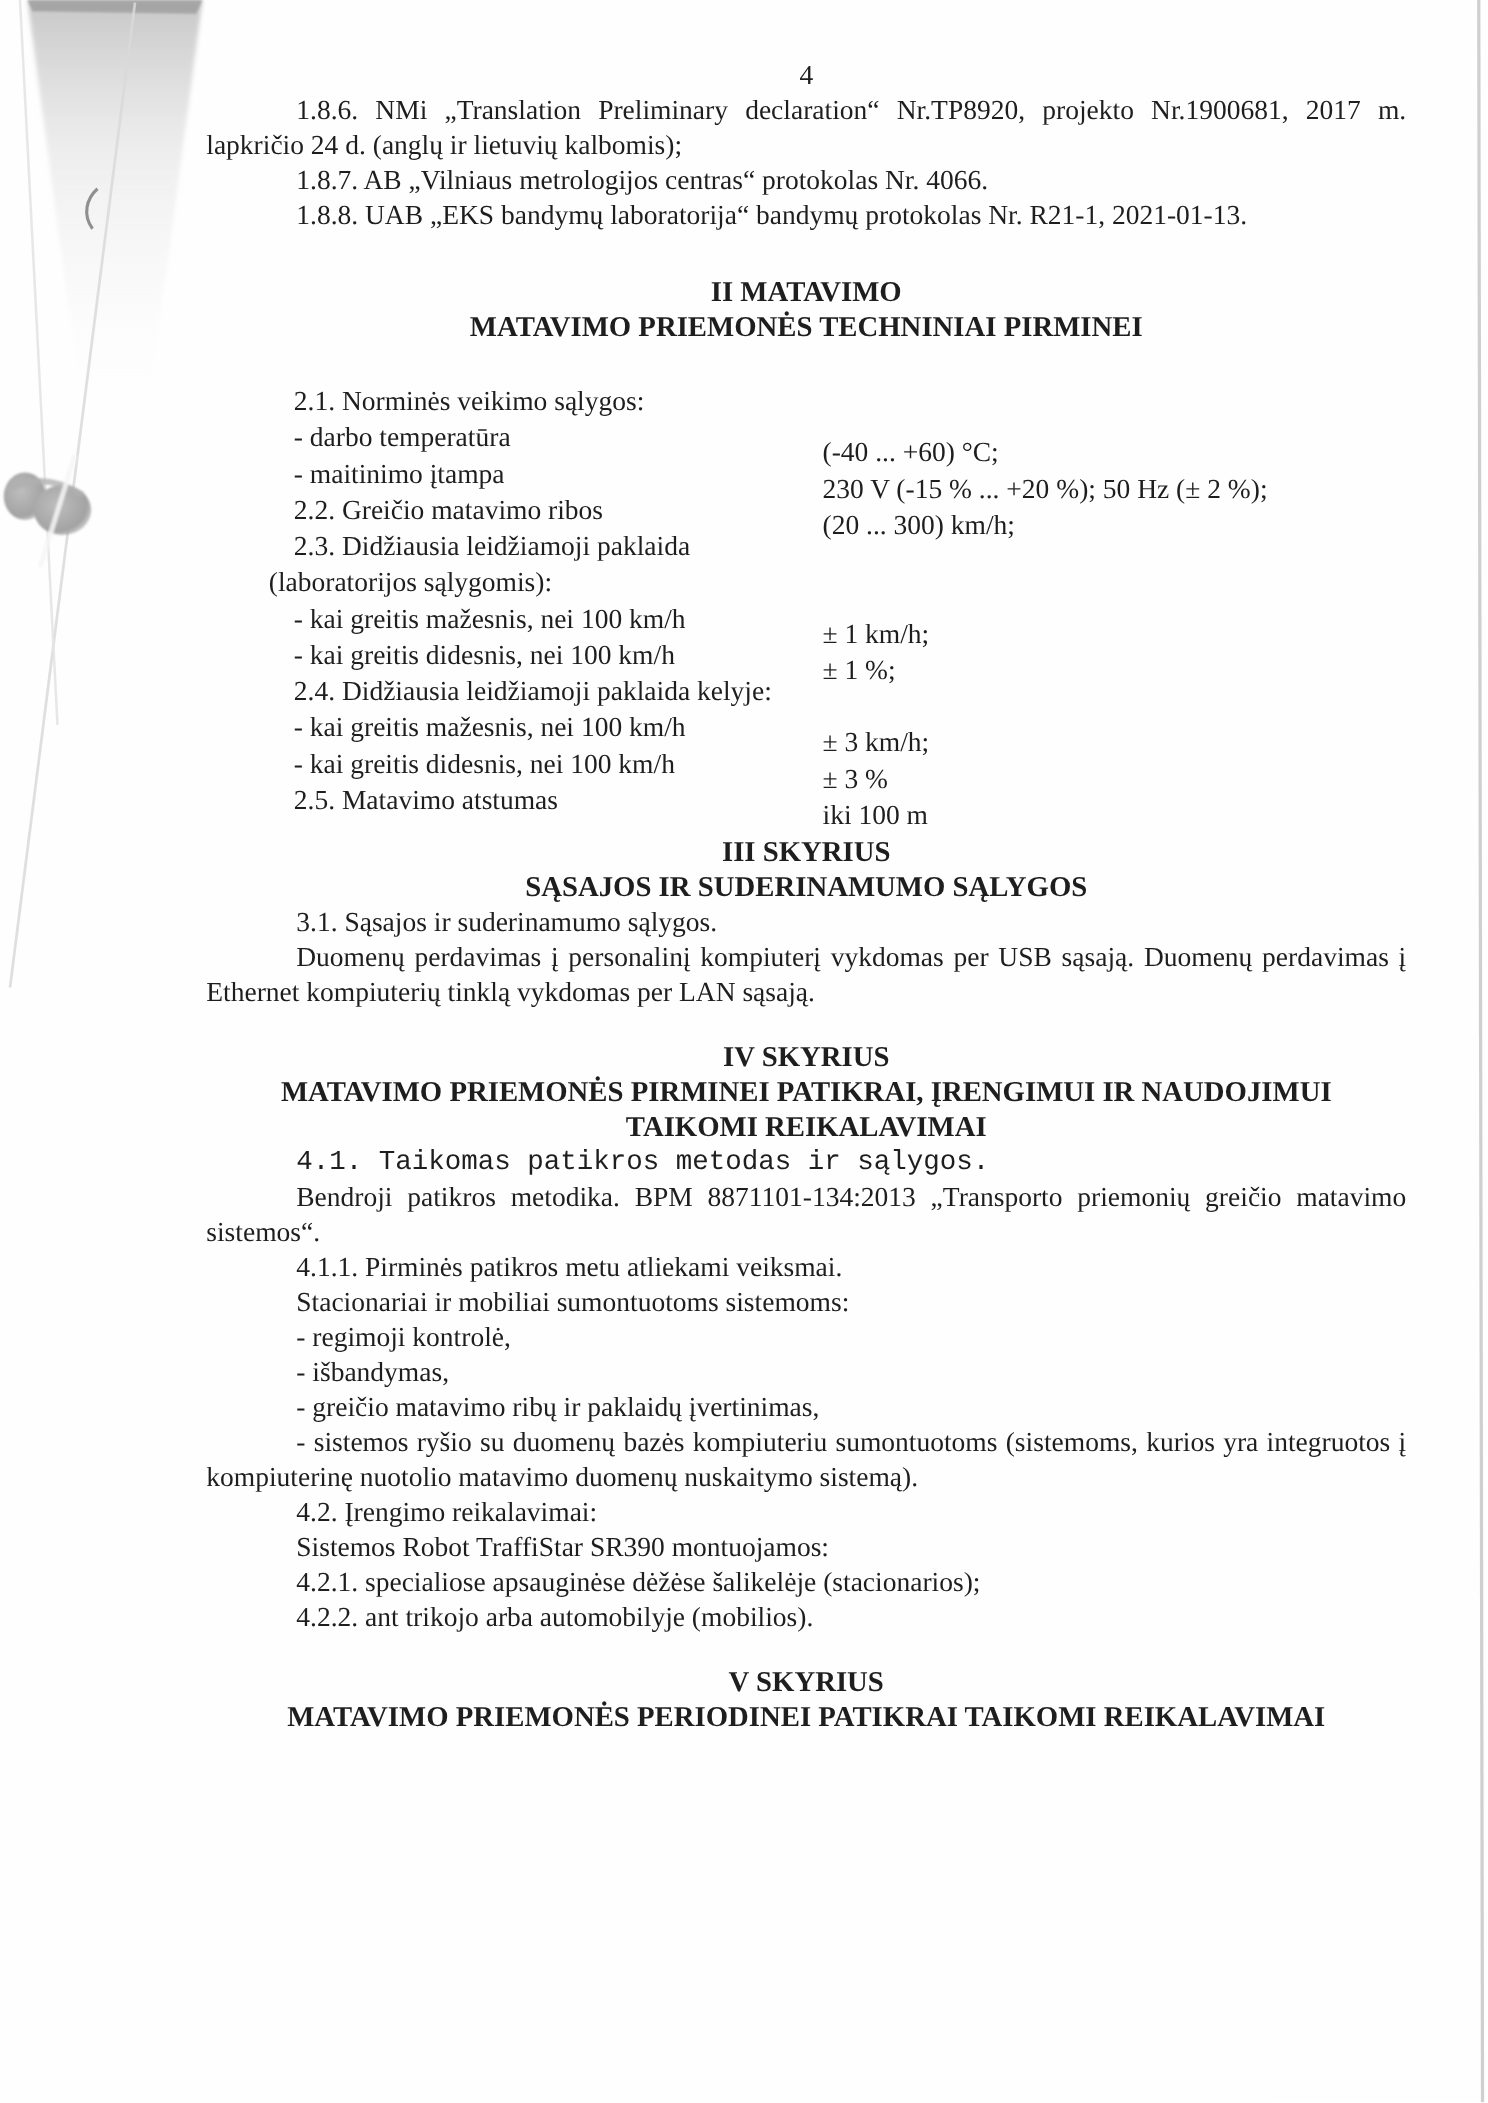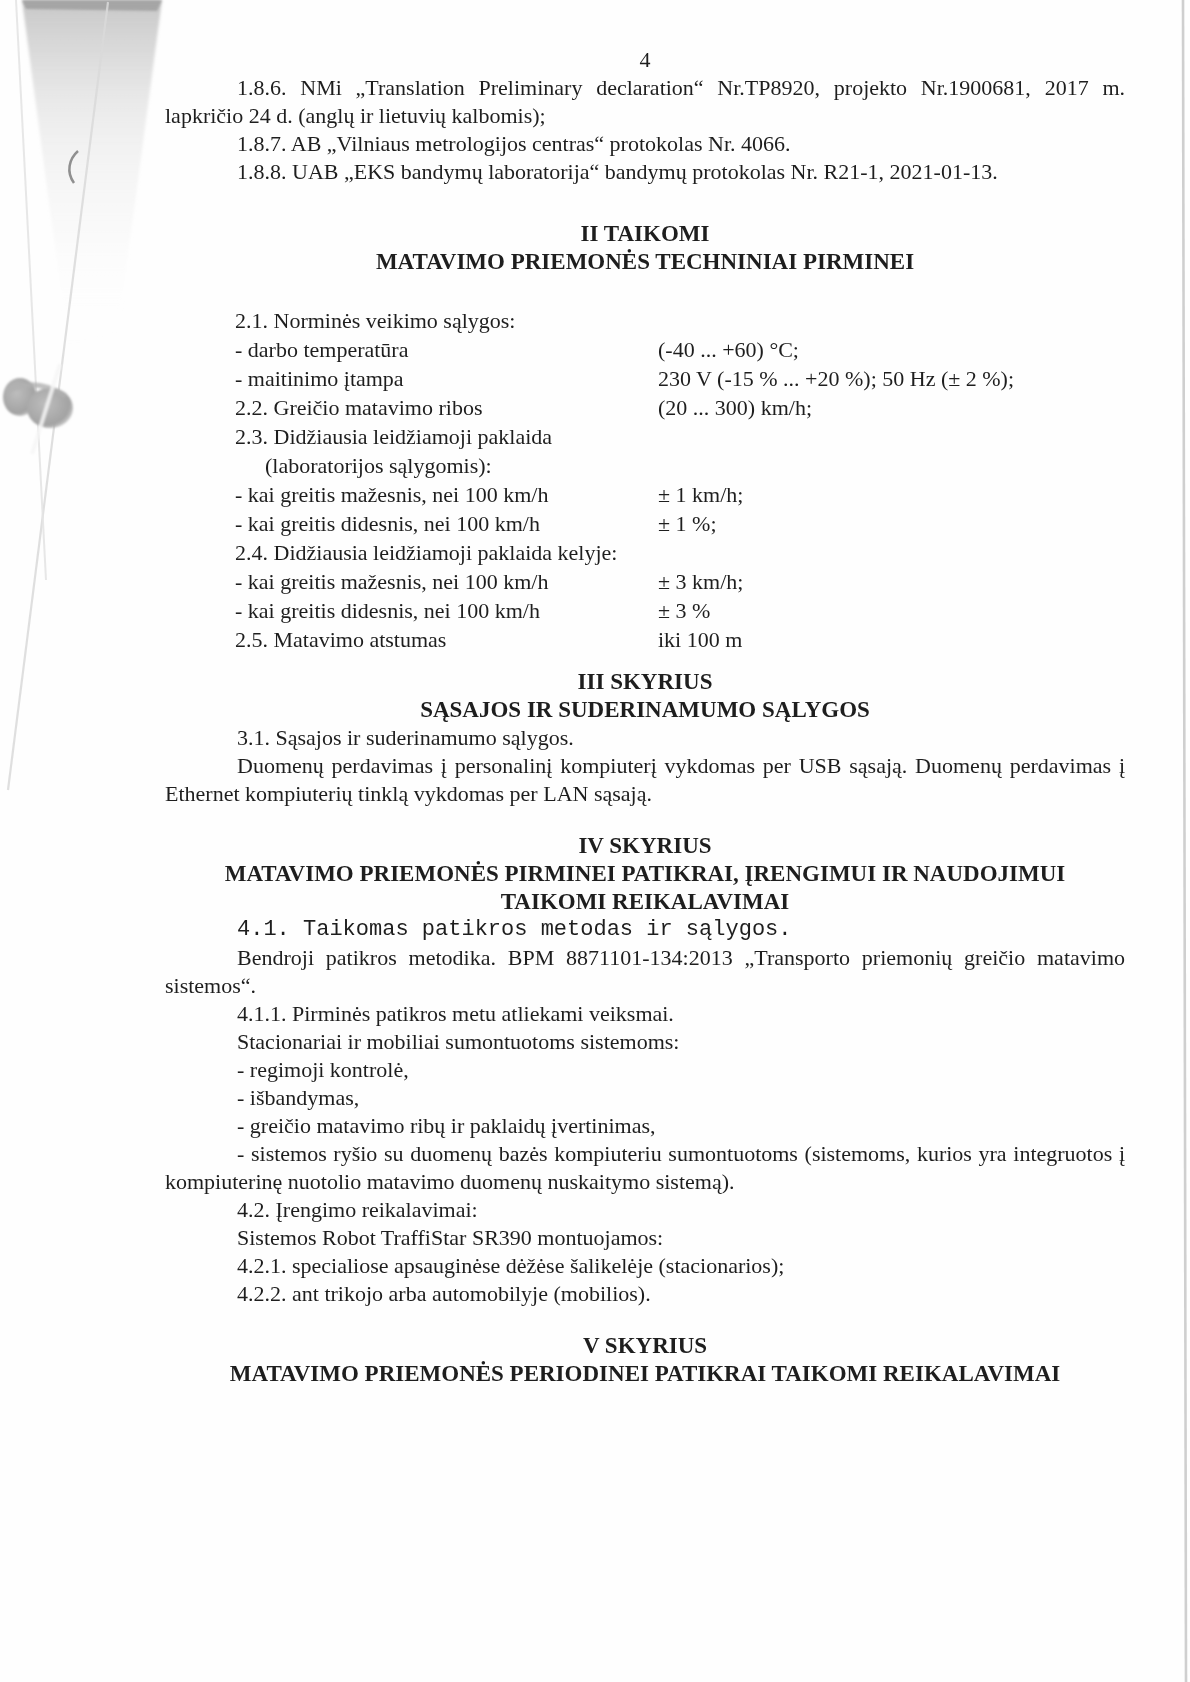--- a/index.html
+++ b/index.html
@@ -32,22 +32,22 @@
     font-weight:bold;
     font-size:23px;
     line-height:28px;
     text-align:center;
   }
   .mt-intro{margin-top:32px;}
   .mt-s2title{margin-top:34px;}
   .specs{margin-top:30px;}
   .spec-row{position:relative;height:29px;line-height:29px;white-space:nowrap;}
   .spec-label{margin-left:70px;}
-  .spec-label.indent2{margin-left:100px;font-family:Liberation Serif, serif;}
-  .spec-value{position:absolute;left:493px;top:0;}
+  .spec-label.indent2{margin-left:50px;font-family:Liberation Serif, serif;}
+  .spec-value{position:absolute;left:493px;top:12px;}
   .mt-s3title{margin-top:14px;text-align:center;}
   .mt-p31{margin-top:26px;}
   .mt-s4title{margin-top:24px;}
   .mt-p41{margin-top:29px;font-family:Liberation Mono, monospace;}
   .mt-p42{margin-top:18px;}
   .mt-s5title{margin-top:24px;}
   .mt-p51{margin-top:19px;}
   .artifacts{position:absolute;left:0;top:0;pointer-events:none;}
 </style>
 </head>
@@ -97,21 +97,21 @@
 
     <div class="pageno">4</div>
 
     <div>
       <p class="body mt-intro">1.8.6. NMi „Translation Preliminary declaration“ Nr.TP8920, projekto Nr.1900681, 2017 m. lapkričio 24 d. (anglų ir lietuvių kalbomis);</p>
       <p class="body">1.8.7. AB „Vilniaus metrologijos centras“ protokolas Nr. 4066.</p>
       <p class="body">1.8.8. UAB „EKS bandymų laboratorija“ bandymų protokolas Nr. R21-1, 2021-01-13.</p>
     </div>
 
     <div>
-      <div class="heading mt-s2title">II TAIKOMI</div>
+      <div class="heading mt-s2title">II MATAVIMO</div>
       <div class="heading">MATAVIMO PRIEMONĖS TECHNINIAI PIRMINEI</div>
 
       <div class="specs">
         <div class="spec-row">
           <span class="spec-label">2.1. Norminės veikimo sąlygos:</span>
           <span class="spec-value"></span>
         </div>
         <div class="spec-row">
           <span class="spec-label">- darbo temperatūra</span>
           <span class="spec-value">(-40 ... +60) °C;</span>

